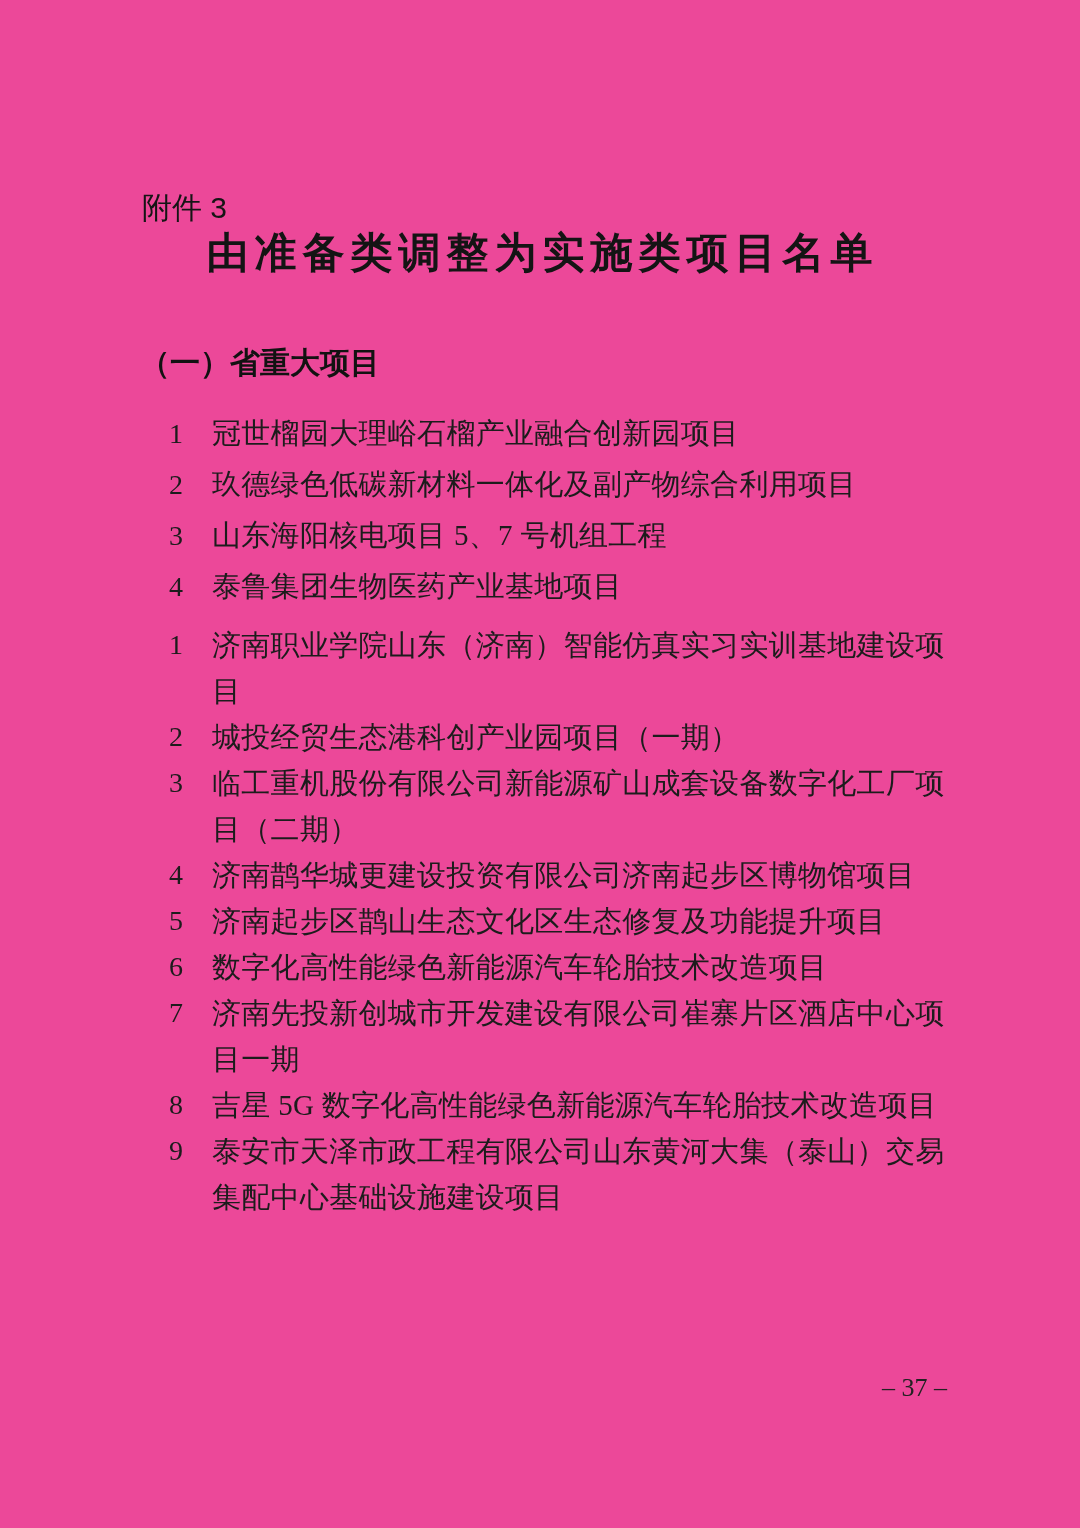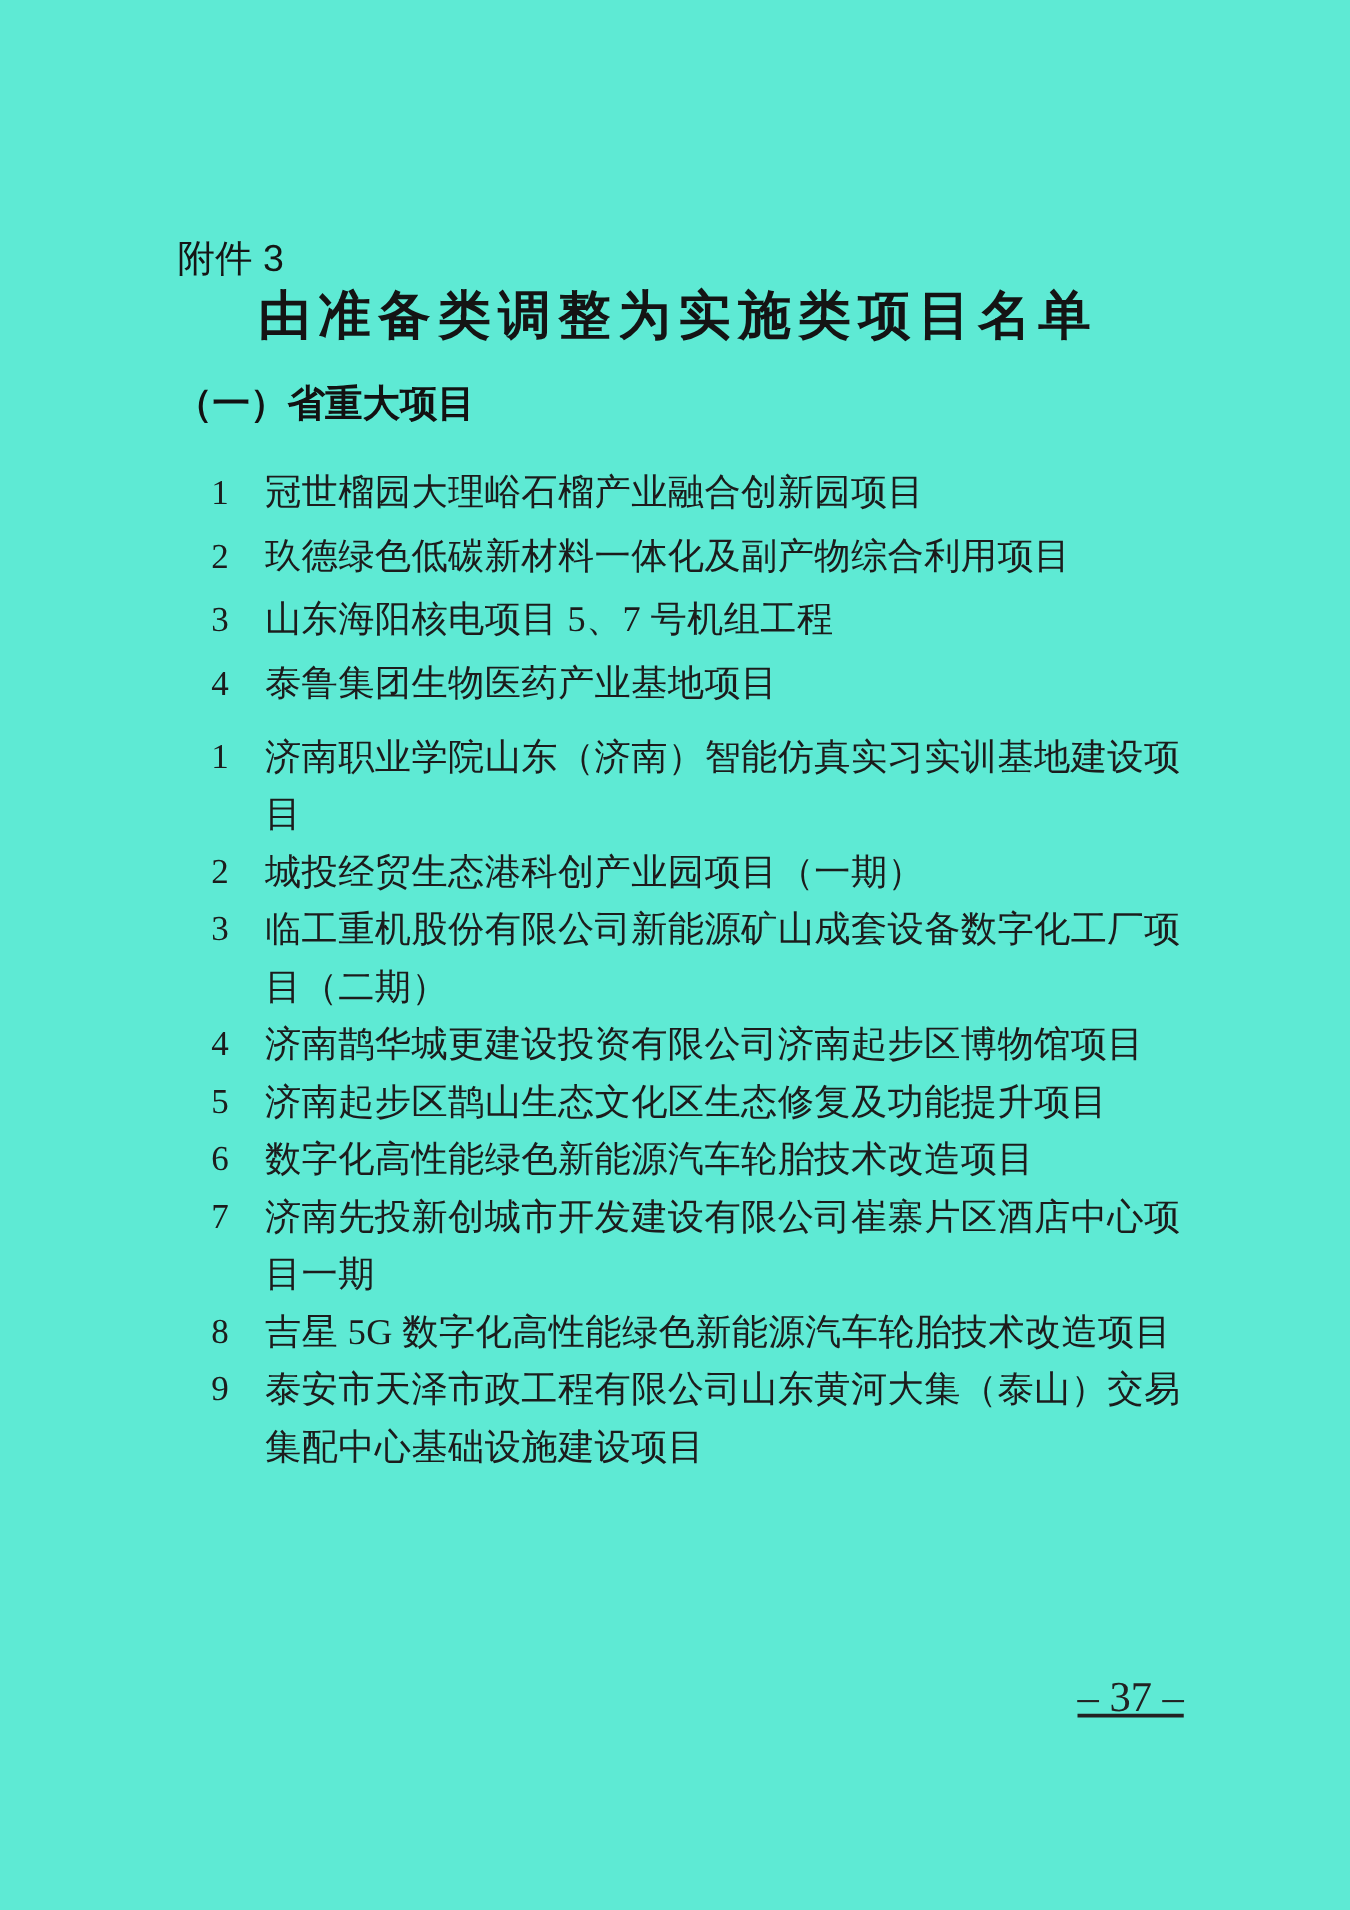--- a/index.html
+++ b/index.html
@@ -4,21 +4,21 @@
 <style>
   html, body {
     margin: 0;
     padding: 0;
     background: #ffffff;
   }
   .page {
     position: relative;
     width: 1080px;
     height: 1528px;
-    background: #5eead4;
+    background: #ec4899;
     overflow: hidden;
     color: #1c1c1c;
     font-family: "Liberation Serif", "DejaVu Serif", serif;
   }
   .content {
     position: absolute;
     top: 0;
     left: 140px;
     width: 805px;
   }
@@ -39,21 +39,21 @@
     font-family: "Liberation Serif", "DejaVu Serif", serif;
   }
   .section-heading {
     font-family: "Liberation Sans", "DejaVu Sans", sans-serif;
     font-size: 30px;
     line-height: 42px;
     font-weight: 700;
     color: #121212;
   }
   .section-heading.first {
-    margin-top: 23px;
+    margin-top: 62px;
   }
   .section-heading.second {
     margin-top: 2px;
   }
   .item-list {
     margin: 0;
   }
   .item-list.first {
     margin-top: 26px;
   }
@@ -83,27 +83,26 @@
     font-size: 29px;
     line-height: 47px;
     letter-spacing: 0.3px;
     color: #1c1c1c;
   }
   .item-list.second .project-text {
     line-height: 46px;
   }
   .page-number {
     position: absolute;
-    top: 1343px;
+    top: 1372px;
     right: 133px;
-    font-size: 34px;
+    font-size: 26px;
     line-height: 32px;
     color: #222222;
     font-family: "Liberation Serif", "DejaVu Serif", serif;
-    text-decoration: underline;
   }
 </style>
 </head>
 <body>
 
 <div class="page">
   <div class="content">
 
     <div class="attachment">附件 3</div>
 

